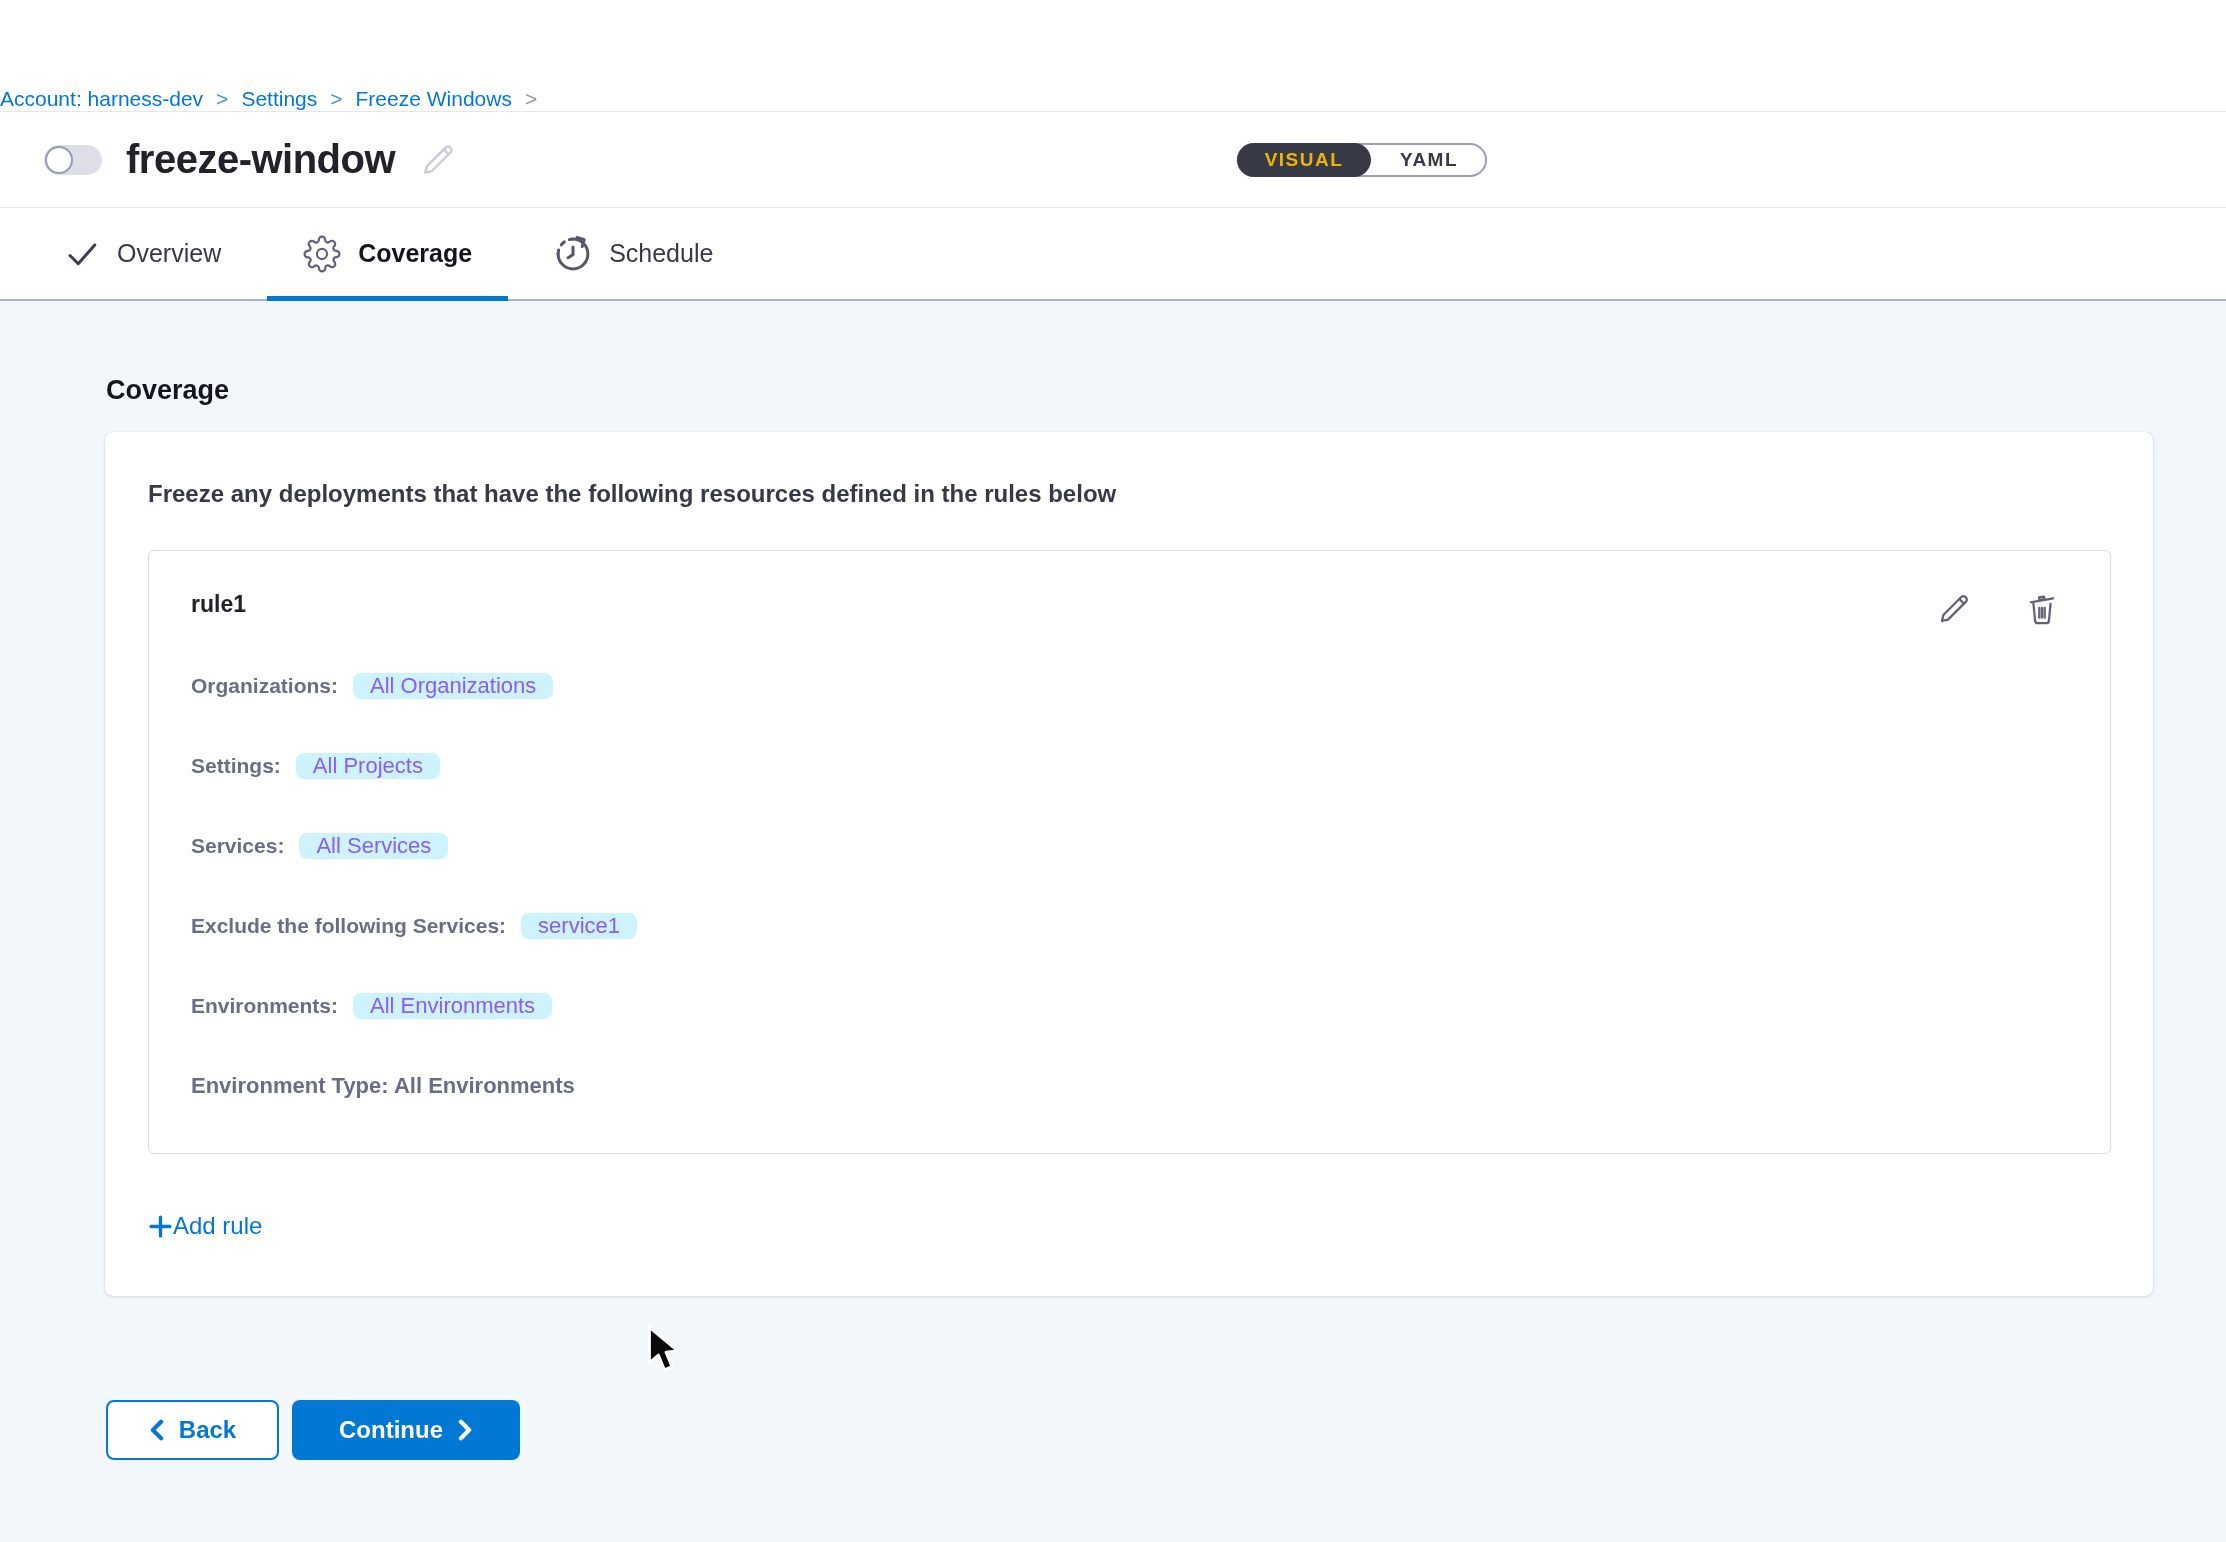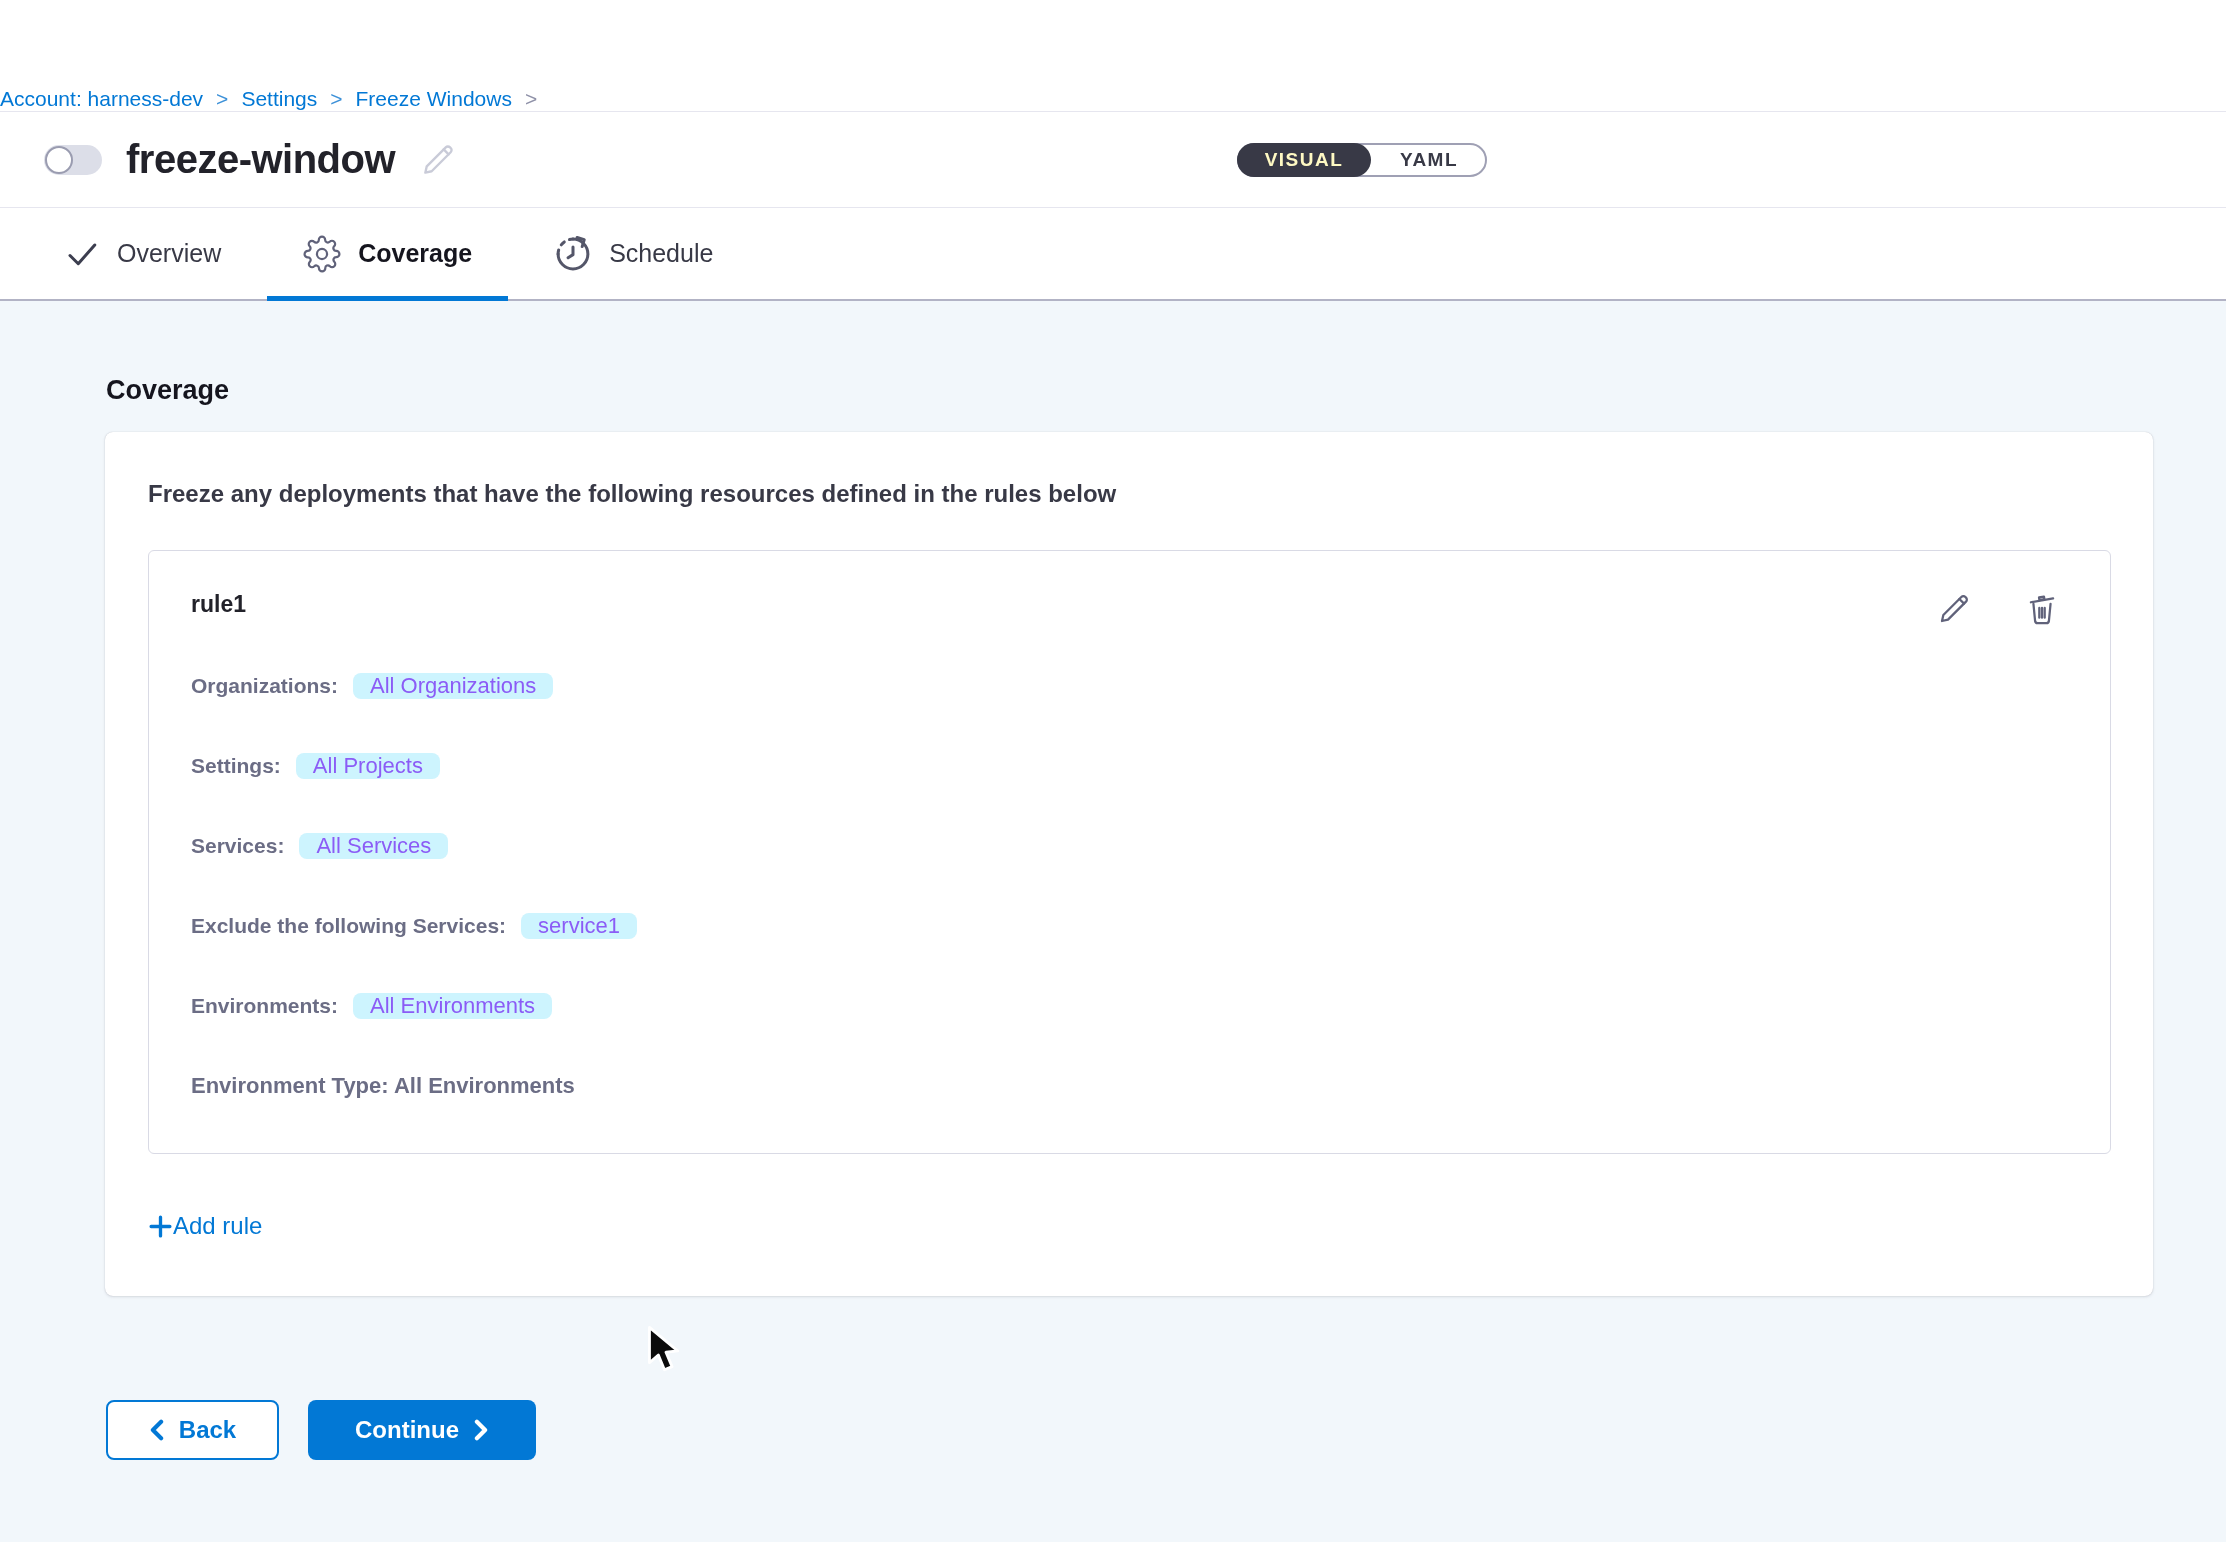--- a/index.html
+++ b/index.html
@@ -29,21 +29,21 @@
   .toggle{width:58px;height:30px;border-radius:16px;background:#dcdee8;position:relative;
     flex:none;cursor:pointer;}
   .toggle-knob{position:absolute;left:1px;top:1px;width:28px;height:28px;border-radius:50%;
     background:#fff;border:2px solid #9a9cb0;}
   .page-title{margin-left:24px;font-size:40px;font-weight:bold;color:#22222a;letter-spacing:-0.5px;}
   .title-edit{margin-left:24px;width:38px;height:38px;cursor:pointer;}
 
   .mode-switch{position:absolute;left:1237px;top:31px;width:250px;height:34px;}
   .mode-bg{position:absolute;inset:0;border:2px solid #9fa0b4;border-radius:17px;background:#fff;}
   .mode-visual{position:absolute;left:0;top:0;width:134px;height:34px;background:var(--pill-dark);
-    border-radius:17px;color:#fef9c3;display:flex;align-items:center;justify-content:center;
+    border-radius:17px;color:#eab308;display:flex;align-items:center;justify-content:center;
     font-size:19px;font-weight:bold;letter-spacing:1.5px;cursor:pointer;}
   .mode-yaml{position:absolute;left:134px;right:0;top:0;height:34px;display:flex;align-items:center;
     justify-content:center;color:#383946;font-size:19px;font-weight:bold;letter-spacing:1.5px;cursor:pointer;}
 
   
   .tabbar{height:93px;display:flex;align-items:center;padding-left:28px;
     border-bottom:2px solid #b2b3c5;background:#fff;}
   .tab{display:flex;align-items:center;gap:17px;padding:0 36px;height:100%;
     position:relative;color:#383946;font-size:25px;cursor:pointer;margin-right:10px;}
   .tab.active{font-weight:bold;color:#15151e;}
@@ -68,21 +68,21 @@
   .rule-row{display:flex;align-items:center;margin-top:38px;min-height:42px;}
   .rule-label{font-size:21px;font-weight:bold;color:#6b6d85;}
   .rule-row.no-badge .rule-label{font-size:22px;}
   .rule-badge{margin-left:15px;background:var(--badge-bg);border-radius:8px;padding:0 17px;
     height:26px;display:flex;align-items:center;font-size:22px;color:#8b5cf6;}
 
   .add-rule{display:flex;align-items:center;gap:0;margin-top:58px;color:var(--accent);
     font-size:24px;cursor:pointer;width:max-content;}
 
   
-  .footer{display:flex;gap:29px;margin:104px 0 0 106px;}
+  .footer{display:flex;gap:13px;margin:104px 0 0 106px;}
   .btn{height:60px;border-radius:8px;display:flex;align-items:center;justify-content:center;
     font-size:24px;font-weight:bold;cursor:pointer;gap:14px;font-family:inherit;}
   .btn-back{width:173px;background:#fff;border:2px solid var(--accent);color:var(--accent);}
   .btn-continue{width:228px;background:var(--accent);border:none;color:#fff;}
 
   .cursor{position:absolute;left:646px;top:1326px;z-index:50;pointer-events:none;}
 </style>
 </head>
 <body>
 

